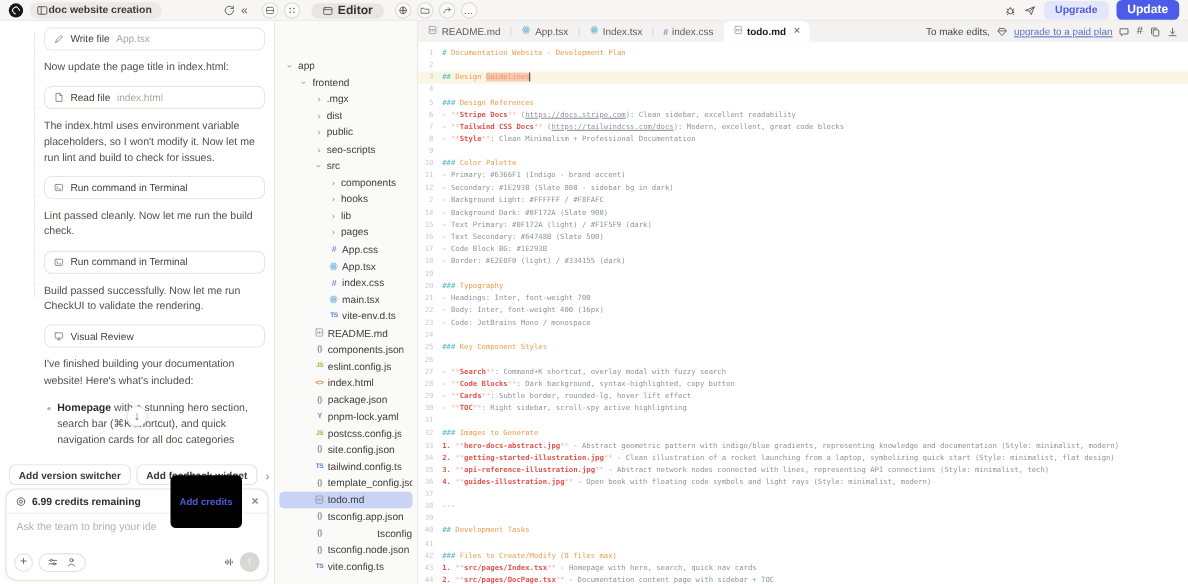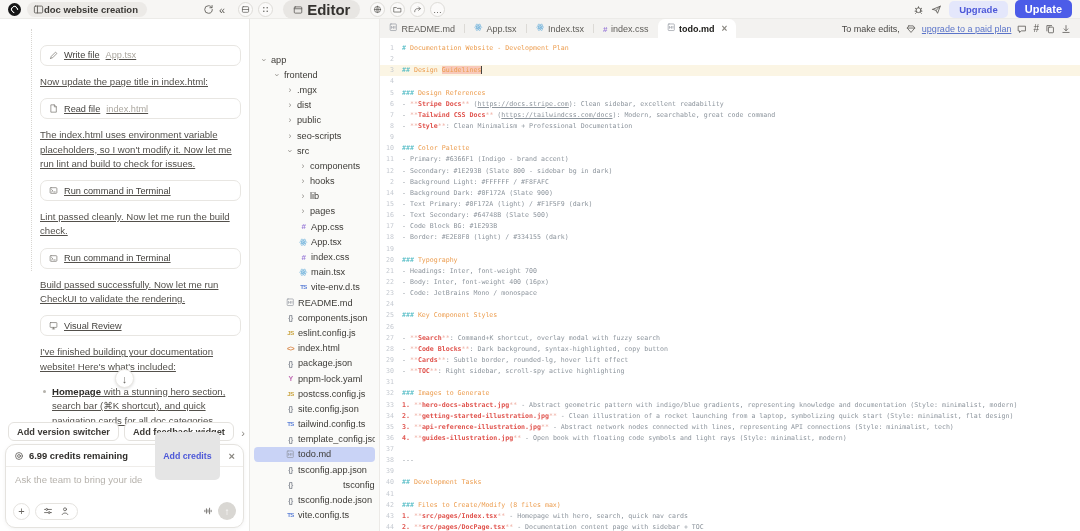--- a/index.html
+++ b/index.html
@@ -9,50 +9,50 @@
   
   .topbar { position:absolute; top:0; left:0; right:0; height:19px; background:#f7f6f4; border-bottom:1px solid #ecebe8; display:flex; align-items:center; padding:0 8px; z-index:5; }
   .logo { width:13px; height:13px; border-radius:50%; background:#161616; position:relative; flex:none; }
   .logo::after { content:''; position:absolute; left:3px; top:3px; width:5px; height:5px; border-radius:50%; border:1.3px solid #fff; border-bottom-color:transparent; transform:rotate(-40deg); }
   .title-pill { display:flex; align-items:center; gap:0; background:#eceae7; border-radius:10px; padding:2px 9px 2px 6px; margin-left:6px; font-size:9.5px; font-weight:600; color:#3a3835; }
   .svgi { display:inline-flex; align-items:center; justify-content:center; color:#5f5d59; }
   .svgi svg { width:11px; height:11px; }
   .tb-center { position:absolute; left:203px; top:0; height:19px; display:flex; align-items:center; gap:5px; color:#5f5d59; font-size:10px; }
   .circle-btn { width:15px; height:15px; border:1px solid #dedcd8; border-radius:50%; background:#fbfaf9; display:inline-flex; align-items:center; justify-content:center; color:#5f5d59; flex:none; }
   .circle-btn svg { width:9px; height:9px; }
-  .editor-pill { display:flex; align-items:center; gap:4px; background:#e8e6e3; border-radius:10px; padding:1px 10px; font-size:15px; font-weight:600; color:#34322f; margin:0 5px; }
+  .editor-pill { display:flex; align-items:center; gap:4px; background:#e8e6e3; border-radius:10px; padding:1px 10px; font-size:11px; font-weight:600; color:#34322f; margin:0 5px; }
   .editor-pill svg { width:10px; height:10px; }
   .tb-right { margin-left:auto; display:flex; align-items:center; gap:7px; }
   .btn-upgrade { background:#e4e7fb; color:#4d58d8; border:none; border-radius:5px; font-size:9.5px; font-weight:700; padding:3px 10px; font-family:inherit; cursor:pointer; }
   .btn-update { background:#4c5ce8; color:#fff; border:none; border-radius:5px; font-size:11px; font-weight:700; padding:3px 10px; font-family:inherit; cursor:pointer; }
 
   
   .main { position:absolute; top:19px; left:0; right:0; bottom:0; display:flex; }
 
   
   .chat { width:250px; flex:none; background:#fff; border-right:1px solid #e9e8e5; position:relative; overflow:hidden; }
   .rail { position:absolute; left:31px; top:10px; height:242px; border-left:1px dotted #d8d6d2; }
-  .chat-scroll { position:absolute; top:20px; left:40px; width:201px; height:400px; overflow:hidden; font-size:9.6px; color:#53504b; line-height:14.3px;text-decoration:underline; }
+  .chat-scroll { position:absolute; top:0; left:40px; width:201px; height:400px; overflow:hidden; font-size:9.6px; color:#53504b; line-height:14.3px; }
   .acard { display:flex; align-items:center; gap:6px; border:1px solid #e8e6e2; border-radius:7px; padding:0 8px; margin:6px 0; background:#fff; font-size:9.2px; color:#44423e; height:21px; }
   .acard .ic svg { width:9px; height:9px; color:#7c7973; display:block; }
   .acard .al { font-weight:500; white-space:nowrap; }
   .acard .av { color:#aba79f; white-space:nowrap; }
   .ctext { margin:9px 0; position:relative; }
   .ctext.bullet::before { content:''; position:absolute; left:-11px; top:4px; width:5px; height:5px; border-radius:50%; background:#d5d2cd; }
   .cli { margin:11px 0; padding-left:12px; position:relative; }
   .cli::before { content:''; position:absolute; left:3px; top:5px; width:3px; height:3px; border-radius:50%; background:#b5b2ac; }
   .cli b { color:#2e2c29; }
   .scroll-down { position:absolute; left:115px; top:350px; width:19px; height:19px; border-radius:50%; background:#fff; border:1px solid #eae8e4; box-shadow:0 1px 3px rgba(0,0,0,.14); color:#6b6863; font-size:11px; display:flex; align-items:center; justify-content:center; z-index:3; }
   .chips { position:absolute; left:8px; bottom:90px; right:12px; height:19px; display:flex; gap:5px; overflow:hidden; z-index:2; }
   .chip { flex:none; border:1px solid #e4e2de; background:#fff; border-radius:6px; padding:0 8px; font-size:9.2px; font-weight:600; color:#3c3a36; display:flex; align-items:center; white-space:nowrap; }
   .chips-more { position:absolute; right:2px; bottom:92px; font-size:11px; color:#8a8781; z-index:3; background:#fff; padding:0 2px; }
   .composer { position:absolute; left:5px; right:5px; bottom:3px; height:84px; border:1px solid #e5e3df; border-radius:10px; background:#fff; box-shadow:0 1px 4px rgba(0,0,0,.05); display:flex; flex-direction:column; z-index:4; }
   .credits-row { display:flex; align-items:center; gap:5px; padding:0 8px; height:22px; border-bottom:1px solid #efedea; font-size:9.4px; font-weight:700; color:#2f2d2a; }
   .credits-row .svgi svg { width:10px; height:10px; }
-  .add-credits { margin-left:auto; background:#e5e5e5; color:#4d58d8; border:none; border-radius:5px; font-size:8.8px; font-weight:700; padding:19px 8px; font-family:inherit; cursor:pointer; }
+  .add-credits { margin-left:auto; background:#000000; color:#4d58d8; border:none; border-radius:5px; font-size:8.8px; font-weight:700; padding:19px 8px; font-family:inherit; cursor:pointer; }
   .credits-x { color:#8a8781; font-size:11px; margin-left:4px; cursor:pointer; }
   .input-area { flex:1; padding:7px 9px; font-size:9.6px; color:#b6b2ac; cursor:text; }
   .composer-actions { display:flex; align-items:center; gap:5px; padding:0 7px 7px; }
   .act-circle { width:17px; height:17px; border:1px solid #e5e3df; border-radius:50%; display:flex; align-items:center; justify-content:center; color:#6b6863; font-size:11px; }
   .act-pill { display:flex; gap:7px; border:1px solid #e5e3df; border-radius:9px; padding:0 7px; height:17px; align-items:center; color:#6b6863; }
   .act-pill svg, .composer-actions .svgi svg { width:10px; height:10px; }
   .cspacer { flex:1; }
   .send-btn { width:18px; height:18px; border-radius:50%; background:#d9d7d3; border:none; color:#fff; font-size:10px; display:flex; align-items:center; justify-content:center; cursor:pointer; }
 
   
@@ -569,21 +569,21 @@
           <div class="cline">
             <span class="ln">5</span>
             <span class="lc"><span class="h">###</span><span class="ht"> Design References</span></span>
           </div>
           <div class="cline">
             <span class="ln">6</span>
             <span class="lc"><span class="g">- </span><span class="bm">**</span><span class="b">Stripe Docs</span><span class="bm">**</span><span class="g"> (</span><span class="url">https://docs.stripe.com</span><span class="g">): Clean sidebar, excellent readability</span></span>
           </div>
           <div class="cline">
             <span class="ln">7</span>
-            <span class="lc"><span class="g">- </span><span class="bm">**</span><span class="b">Tailwind CSS Docs</span><span class="bm">**</span><span class="g"> (</span><span class="url">https://tailwindcss.com/docs</span><span class="g">): Modern, searchable, great code command</span></span>
+            <span class="lc"><span class="g">- </span><span class="bm">**</span><span class="b">Tailwind CSS Docs</span><span class="bm">**</span><span class="g"> (</span><span class="url">https://tailwindcss.com/docs</span><span class="g">): Modern, excellent, great code blocks</span></span>
           </div>
           <div class="cline">
             <span class="ln">8</span>
             <span class="lc"><span class="g">- </span><span class="bm">**</span><span class="b">Style</span><span class="bm">**</span><span class="g">: Clean Minimalism + Professional Documentation</span></span>
           </div>
           <div class="cline">
             <span class="ln">9</span>
             <span class="lc"></span>
           </div>
           <div class="cline">

